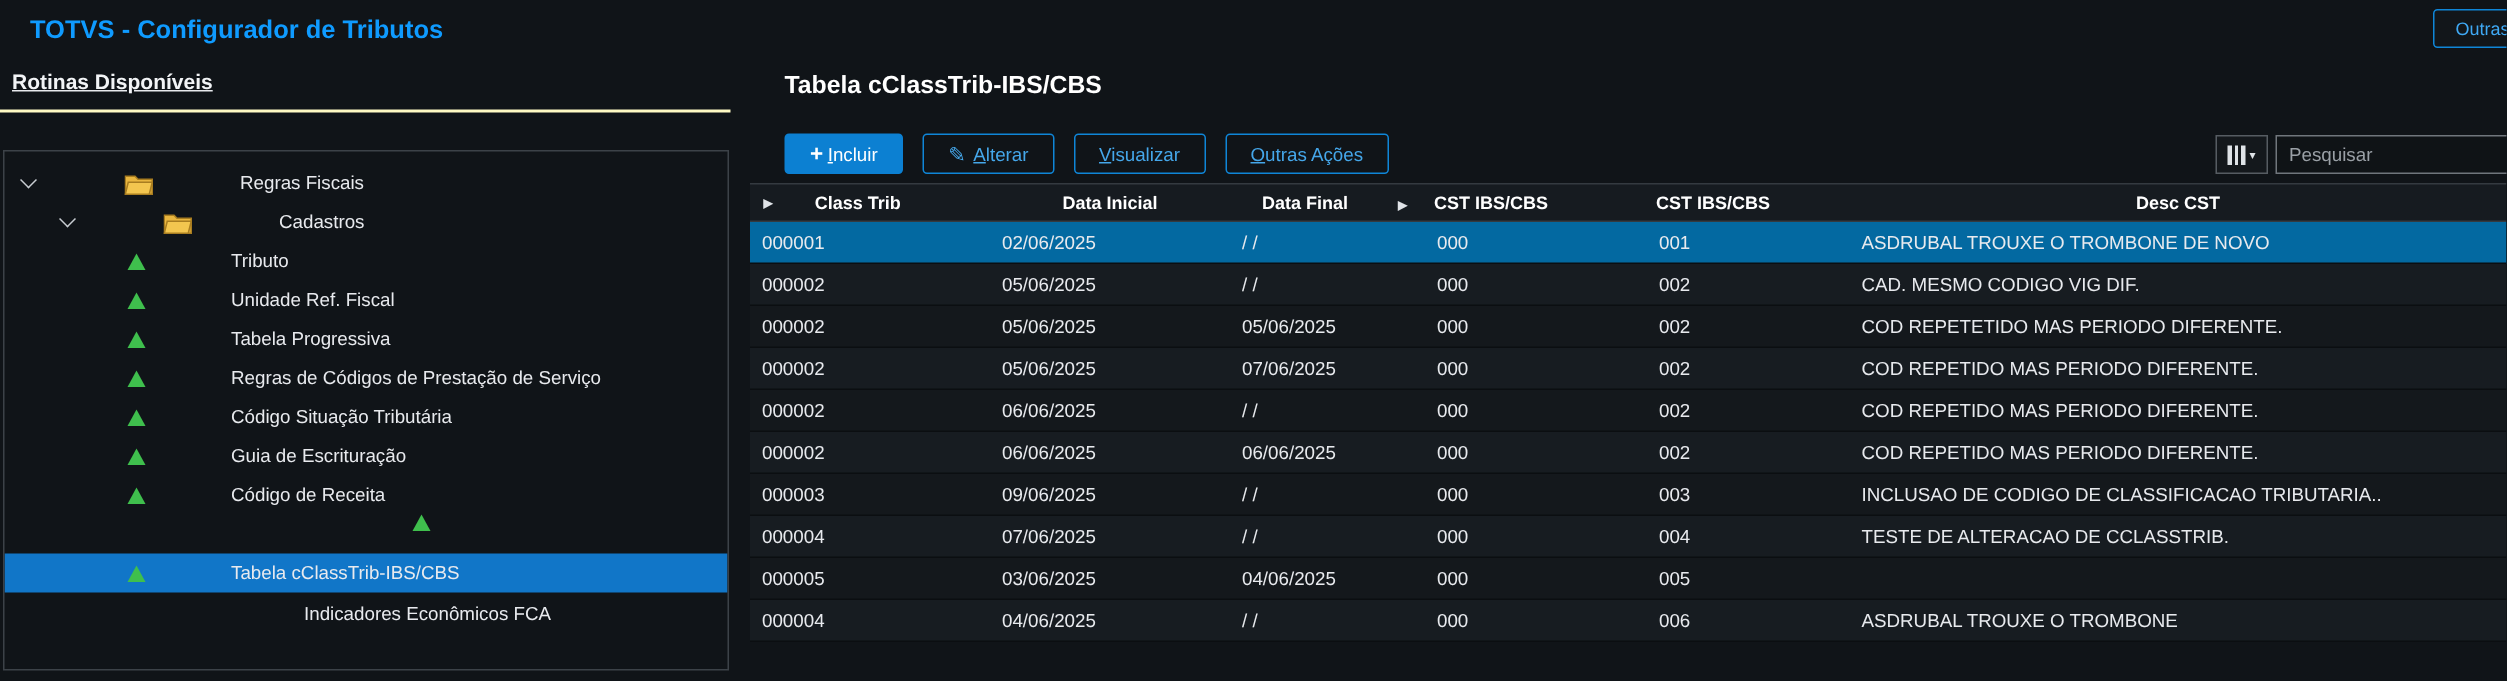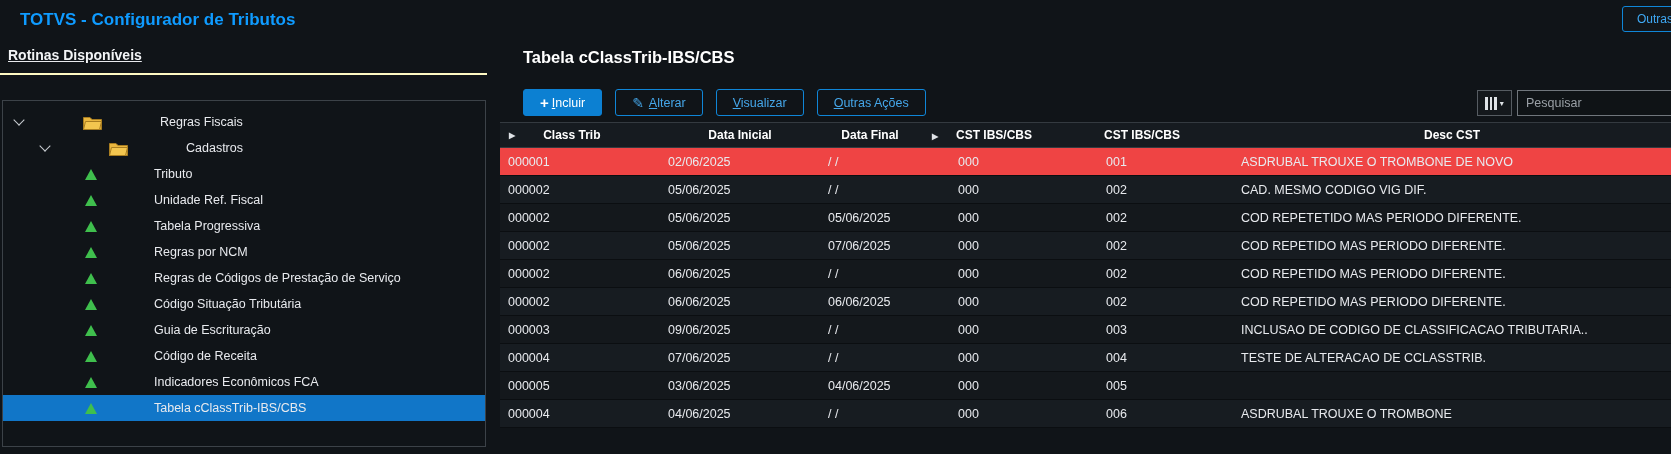--- a/index.html
+++ b/index.html
@@ -98,21 +98,21 @@
   }
   .th { padding:0 6px; white-space:nowrap; overflow:hidden; }
   .th.c1 { display:flex; align-items:center; gap:28px; padding-left:9px; }
   .th.c2, .th.c3, .th.c4, .th.c7 { text-align:center; }
   .arrow-glyph { font-size:8px; color:#dfe3e7; }
   .trow {
     height:28px; font-size:12.5px; background:#14181c;
     border-bottom:1px solid #0b0e11; cursor:pointer;
   }
   .trow:nth-child(even) { background:#171c21; }
-  .trow.selected { background:#ef4444; }
+  .trow.selected { background:#0369a1; }
   .td { padding:0 8px; white-space:nowrap; overflow:hidden; }
 </style>
 </head>
 <body>
 
 <div class="app-title">TOTVS - Configurador de Tributos</div>
 <div class="top-action-btn">Outras Ações</div>
 
 <div class="sidebar-heading-wrap">
   <span class="sidebar-heading">Rotinas Disponíveis</span>
@@ -147,43 +147,38 @@
     <span class="tree-label">Unidade Ref. Fiscal</span>
   </div>
     <div class="tree-item" style="padding-left: 82px;">
 
     <span class="tri"></span>
     <span class="tree-label">Tabela Progressiva</span>
   </div>
     <div class="tree-item" style="padding-left: 82px;">
 
     <span class="tri"></span>
-    <span class="tree-label">Regras por NCM</span>
-  </div>
-    <div class="tree-item" style="padding-left: 82px;">
-
-    <span class="tri"></span>
     <span class="tree-label">Regras de Códigos de Prestação de Serviço</span>
   </div>
     <div class="tree-item" style="padding-left: 82px;">
 
     <span class="tri"></span>
     <span class="tree-label">Código Situação Tributária</span>
   </div>
     <div class="tree-item" style="padding-left: 82px;">
 
     <span class="tri"></span>
     <span class="tree-label">Guia de Escrituração</span>
   </div>
     <div class="tree-item" style="padding-left: 82px;">
 
     <span class="tri"></span>
     <span class="tree-label">Código de Receita</span>
   </div>
-    <div class="tree-item" style="padding-left: 82px;">
+    <div class="tree-item" style="padding-left: 82px; flex-direction: column;">
 
     <span class="tri"></span>
     <span class="tree-label">Indicadores Econômicos FCA</span>
   </div>
     <div class="tree-item selected" style="padding-left: 82px;">
 
     <span class="tri"></span>
     <span class="tree-label">Tabela cClassTrib-IBS/CBS</span>
   </div>
   </div>

